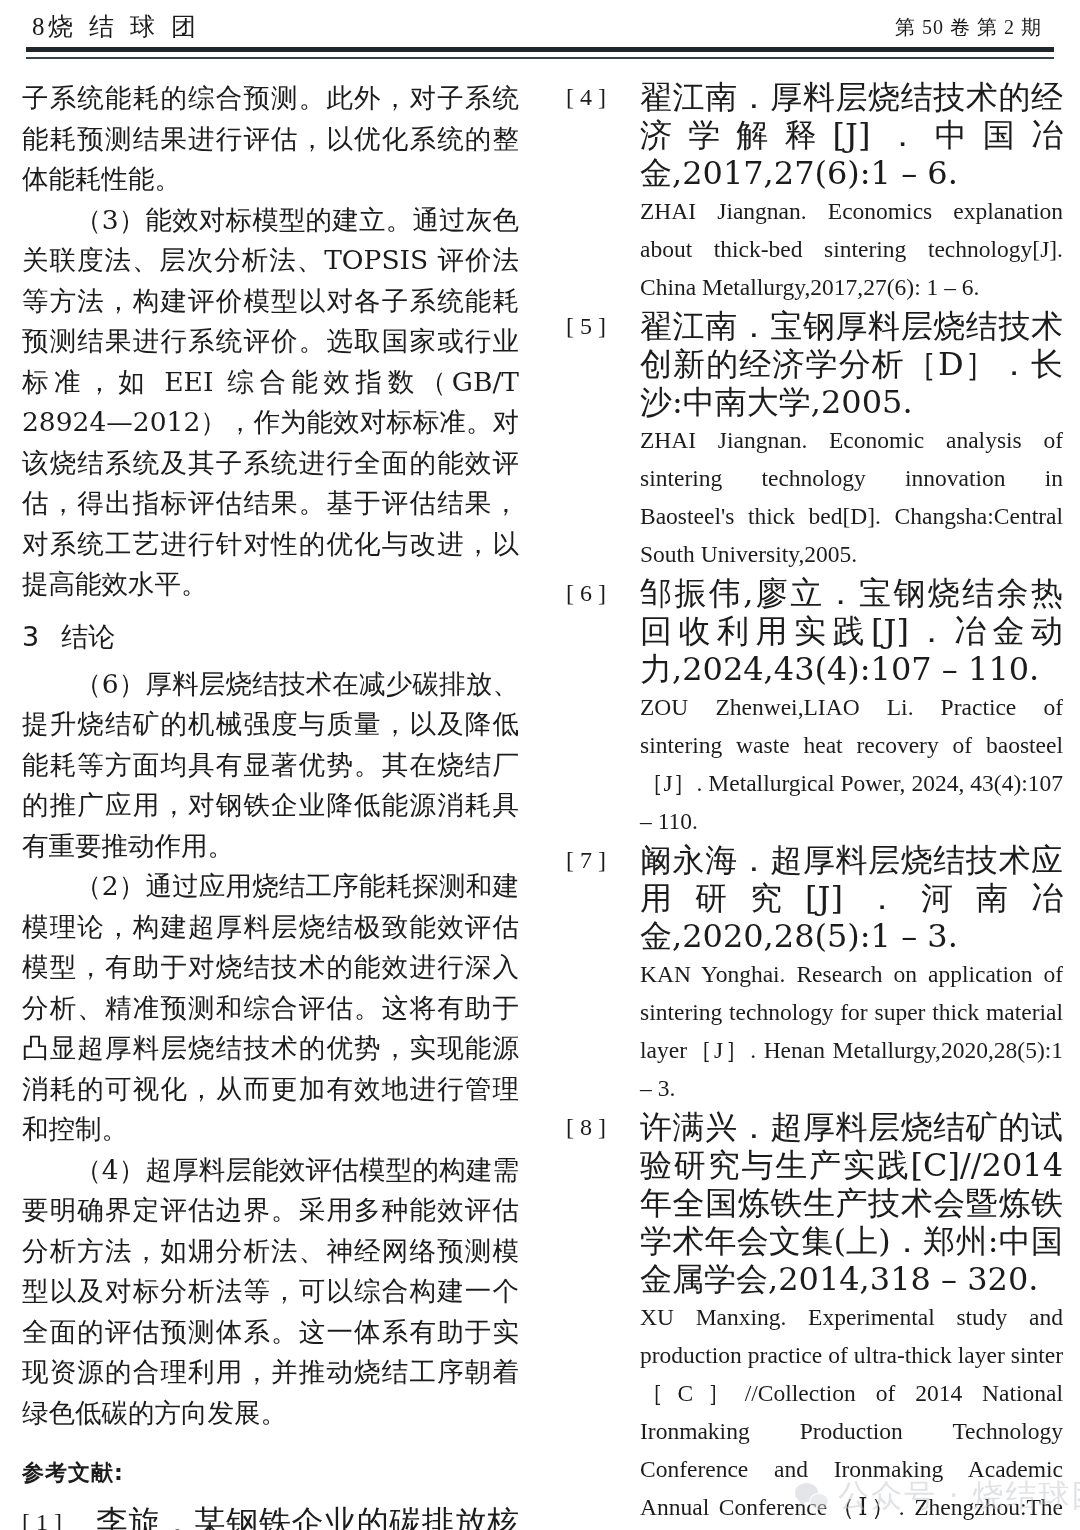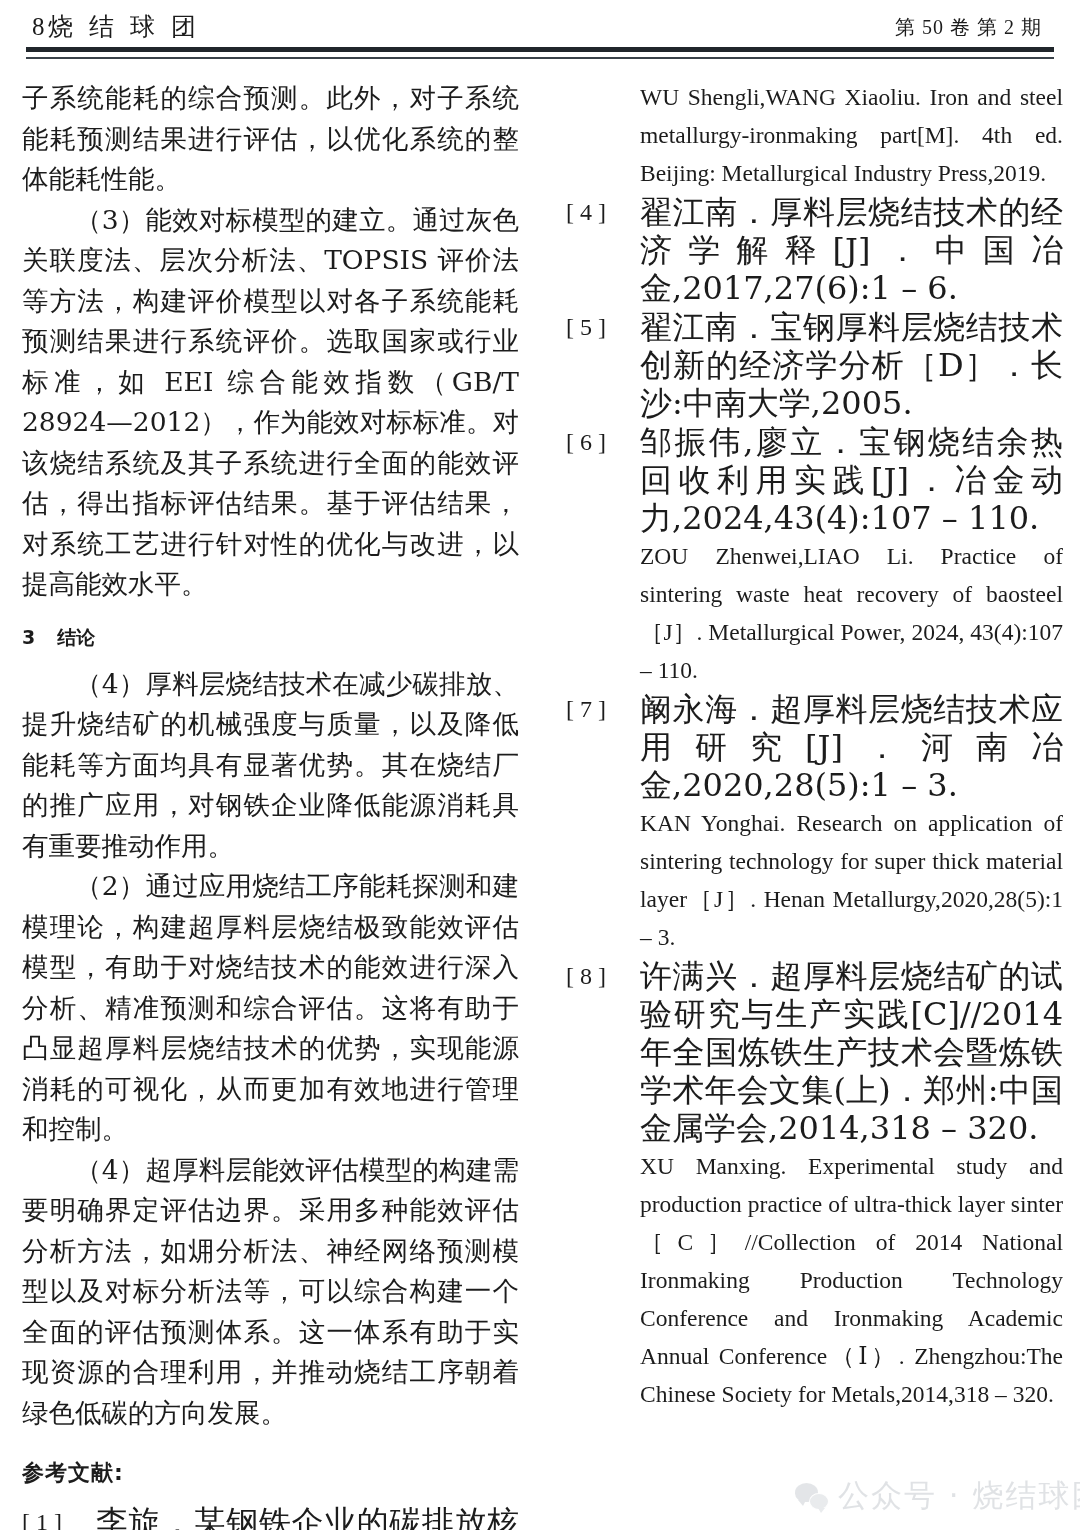--- a/index.html
+++ b/index.html
@@ -101,23 +101,23 @@
     text-align: justify;
     text-justify: inter-ideograph;
     margin: 0;
     text-indent: 53px;
     letter-spacing: 0px;
     font-family: "DejaVu Serif", "Liberation Serif", serif;
   }
   .body-para.no-indent { text-indent: 0; }
 
   .section-heading {
-    font-size: 19px;
+    font-size: 27px;
     line-height: 40px;
-    font-weight: bold;
+    font-weight: normal;
     margin: 12px 0 7px 0;
     font-family: "DejaVu Sans", "Liberation Sans", sans-serif;
   }
   .section-heading .sec-num { margin-right: 22px; }
 
   .refs-heading {
     font-size: 22px;
     line-height: 40px;
     font-weight: bold;
     margin: 20px 0 10px 0;
@@ -235,48 +235,47 @@
   <div class="column" id="column-left">
 
     <p class="body-para no-indent">子系统能耗的综合预测。此外，对子系统能耗预测结果进行评估，以优化系统的整体能耗性能。</p>
 
     <p class="body-para">（3）能效对标模型的建立。通过灰色关联度法、层次分析法、TOPSIS 评价法等方法，构建评价模型以对各子系统能耗预测结果进行系统评价。选取国家或行业标准，如 EEI 综合能效指数（GB/T 28924—2012），作为能效对标标准。对该烧结系统及其子系统进行全面的能效评估，得出指标评估结果。基于评估结果，对系统工艺进行针对性的优化与改进，以提高能效水平。</p>
 
     <h2 class="section-heading">
       <span class="sec-num">3</span><span>结论</span>
     </h2>
 
-    <p class="body-para">（4）厚料层烧结技术在减少碳排放、提升烧结矿的机械强度与质量，以及降低能耗等方面均具有显著优势。其在烧结厂的推广应用，对钢铁企业降低能源消耗具有重要推动作用。</p>
+    <p class="body-para">（6）厚料层烧结技术在减少碳排放、提升烧结矿的机械强度与质量，以及降低能耗等方面均具有显著优势。其在烧结厂的推广应用，对钢铁企业降低能源消耗具有重要推动作用。</p>
     <p class="body-para">（2）通过应用烧结工序能耗探测和建模理论，构建超厚料层烧结极致能效评估模型，有助于对烧结技术的能效进行深入分析、精准预测和综合评估。这将有助于凸显超厚料层烧结技术的优势，实现能源消耗的可视化，从而更加有效地进行管理和控制。</p>
     <p class="body-para">（4）超厚料层能效评估模型的构建需要明确界定评估边界。采用多种能效评估分析方法，如㶲分析法、神经网络预测模型以及对标分析法等，可以综合构建一个全面的评估预测体系。这一体系有助于实现资源的合理利用，并推动烧结工序朝着绿色低碳的方向发展。</p>
 
     <h3 class="refs-heading">参考文献:</h3>
 
     <div class="ref-item">
       <span class="ref-label">[ 1 ]</span>
       <p class="ref-cn">李旋．某钢铁企业的碳排放核算与减排路径优化［D］．西安:西安建筑科技大学,2023.</p>
 
     </div>
 
   </div>
 
   <div class="column" id="column-right">
 
-    <div class="ref-item en-only">
-      <p class="ref-en">WU Shengli,WANG Xiaoliu. Iron and steel metallurgy-ironmaking part[M]. 4th ed. Beijing: Metallurgical Industry Press,2019.</p>
-    </div>
 
     <div class="ref-item">
       <span class="ref-label">[ 4 ]</span>
       <p class="ref-cn">翟江南．厚料层烧结技术的经济学解释[J]．中国冶金,2017,27(6):1 – 6.</p>
+      <p class="ref-en">ZHAI Jiangnan. Economics explanation about thick-bed sintering technology[J]. China Metallurgy,2017,27(6): 1 – 6.</p>
     </div>
 
     <div class="ref-item">
       <span class="ref-label">[ 5 ]</span>
       <p class="ref-cn">翟江南．宝钢厚料层烧结技术创新的经济学分析［D］．长沙:中南大学,2005.</p>
+      <p class="ref-en">ZHAI  Jiangnan. Economic  analysis  of  sintering technology innovation in Baosteel's thick bed[D]. Changsha:Central South University,2005.</p>
     </div>
 
     <div class="ref-item">
       <span class="ref-label">[ 6 ]</span>
       <p class="ref-cn">邹振伟,廖立．宝钢烧结余热回收利用实践[J]．冶金动力,2024,43(4):107 – 110.</p>
       <p class="ref-en">ZOU Zhenwei,LIAO Li. Practice of sintering waste heat recovery of baosteel［J］. Metallurgical Power, 2024, 43(4):107 – 110.</p>
     </div>
 
     <div class="ref-item">
       <span class="ref-label">[ 7 ]</span>

